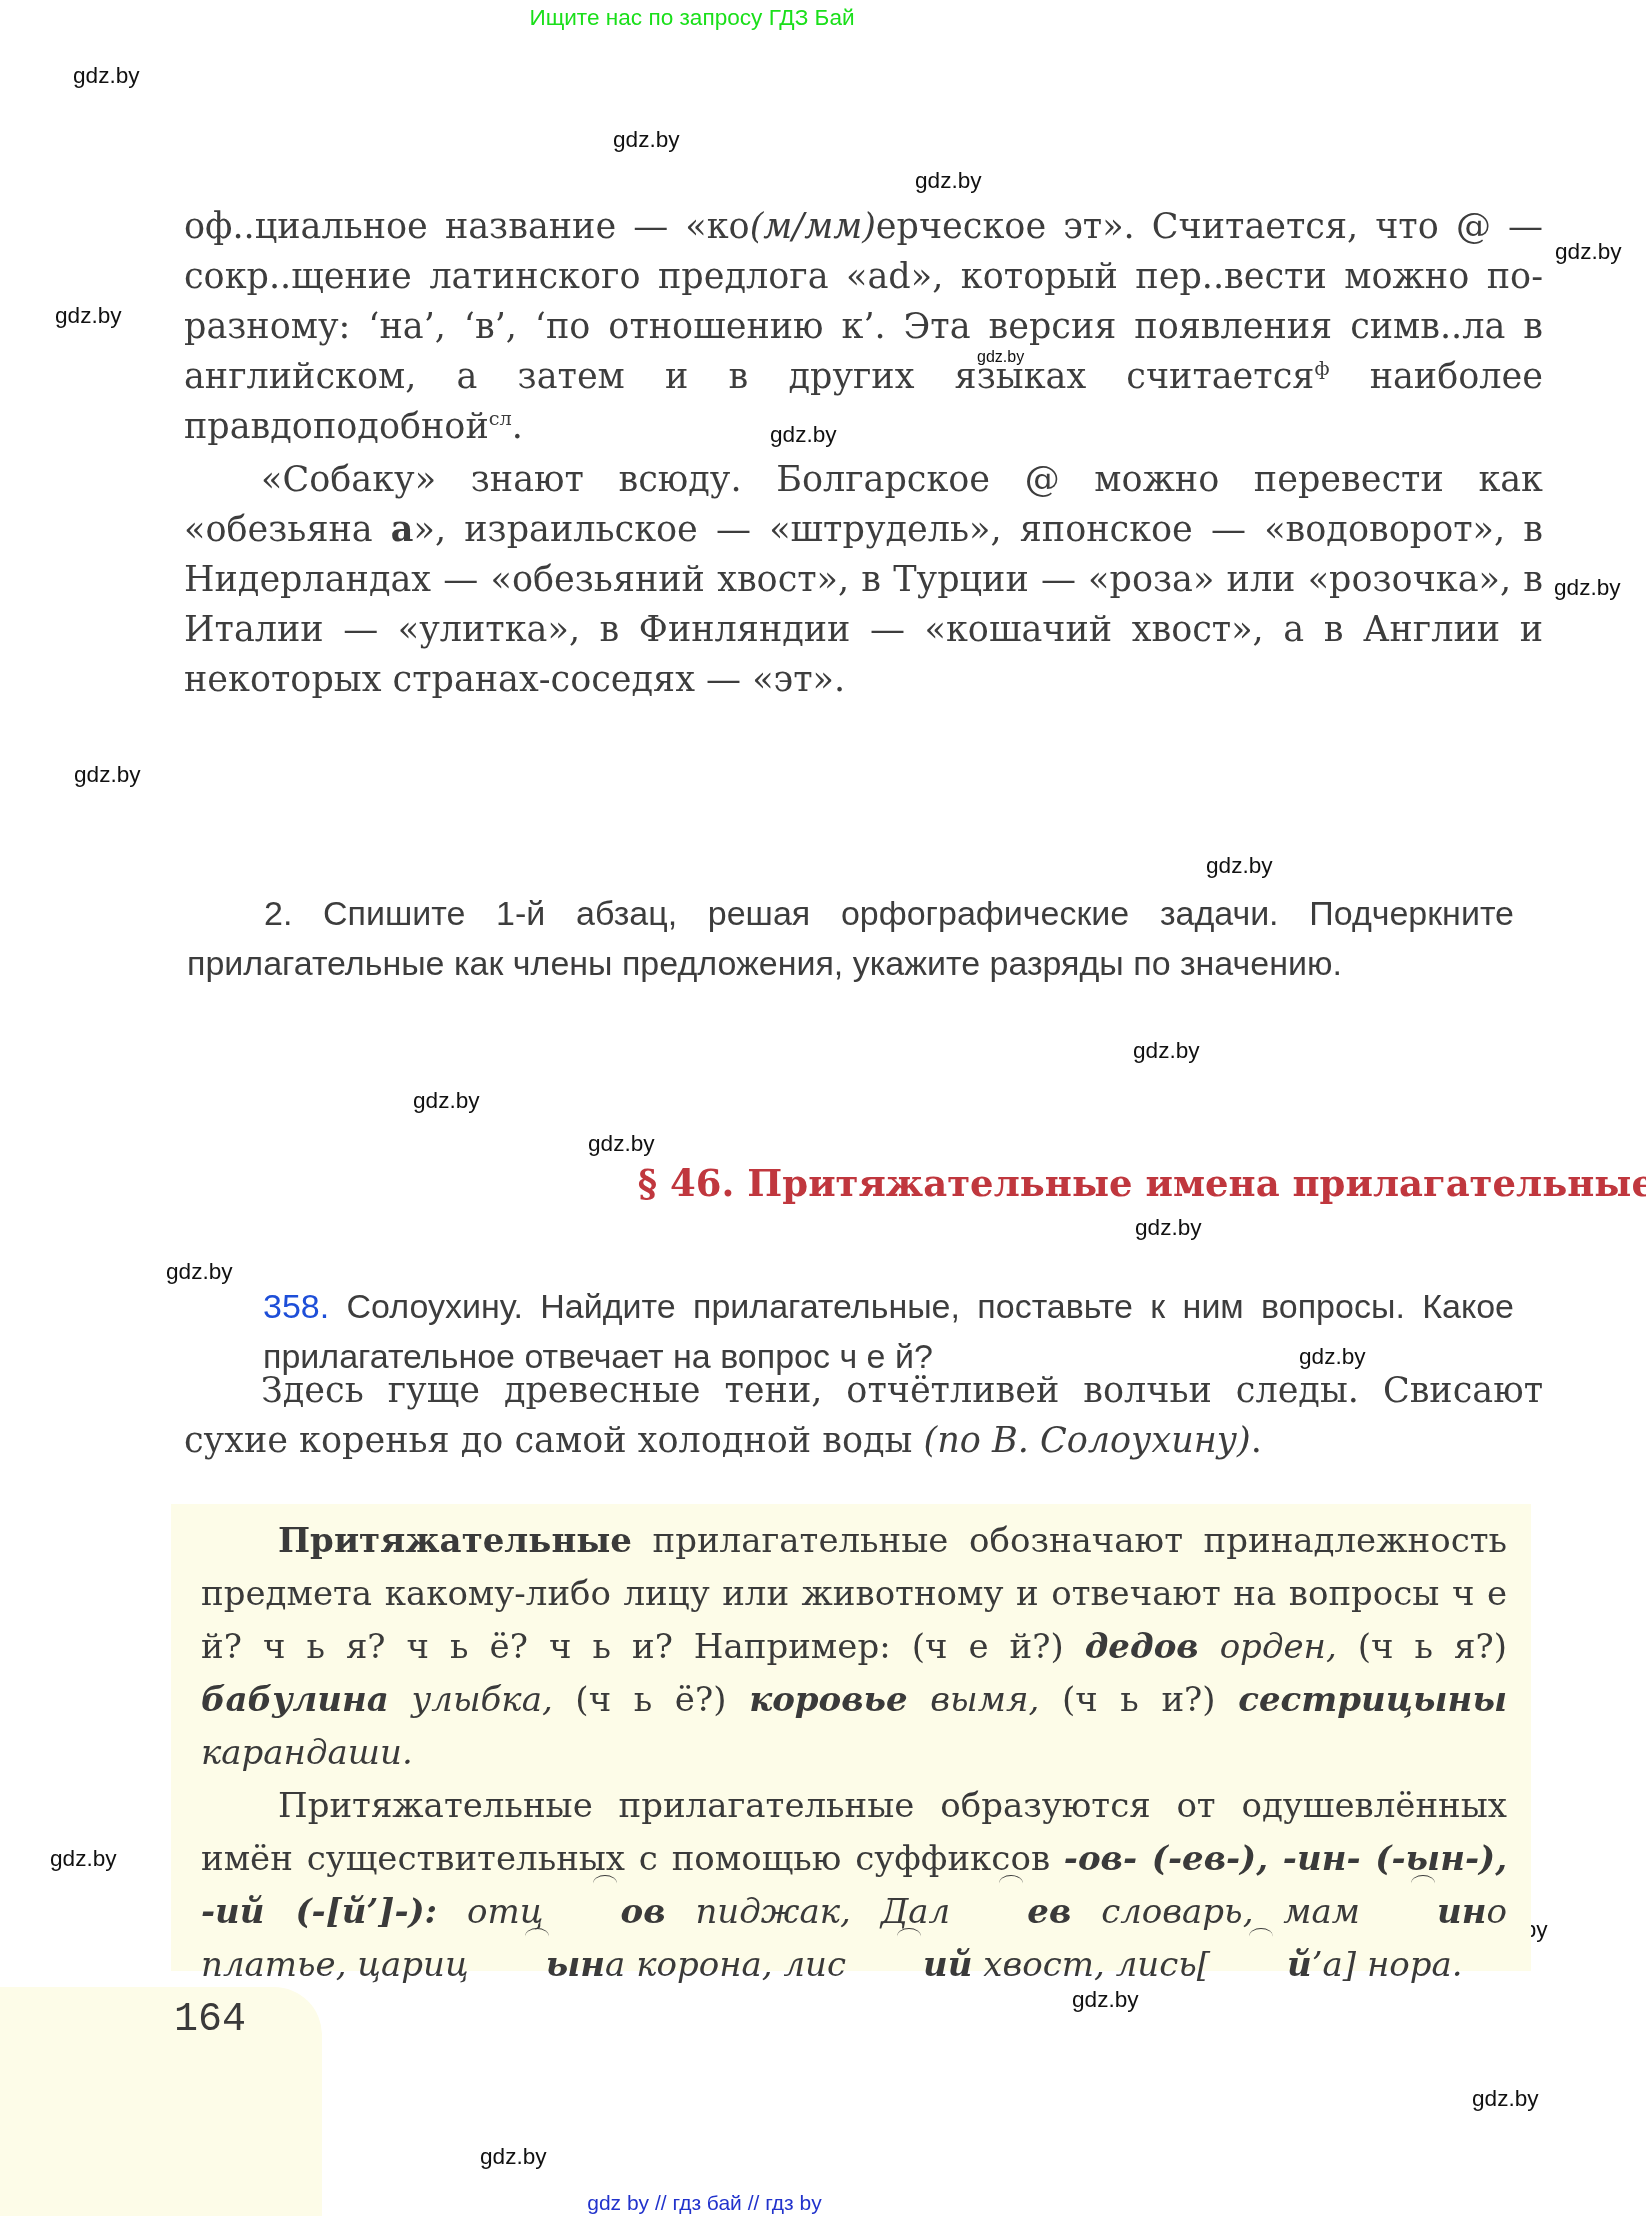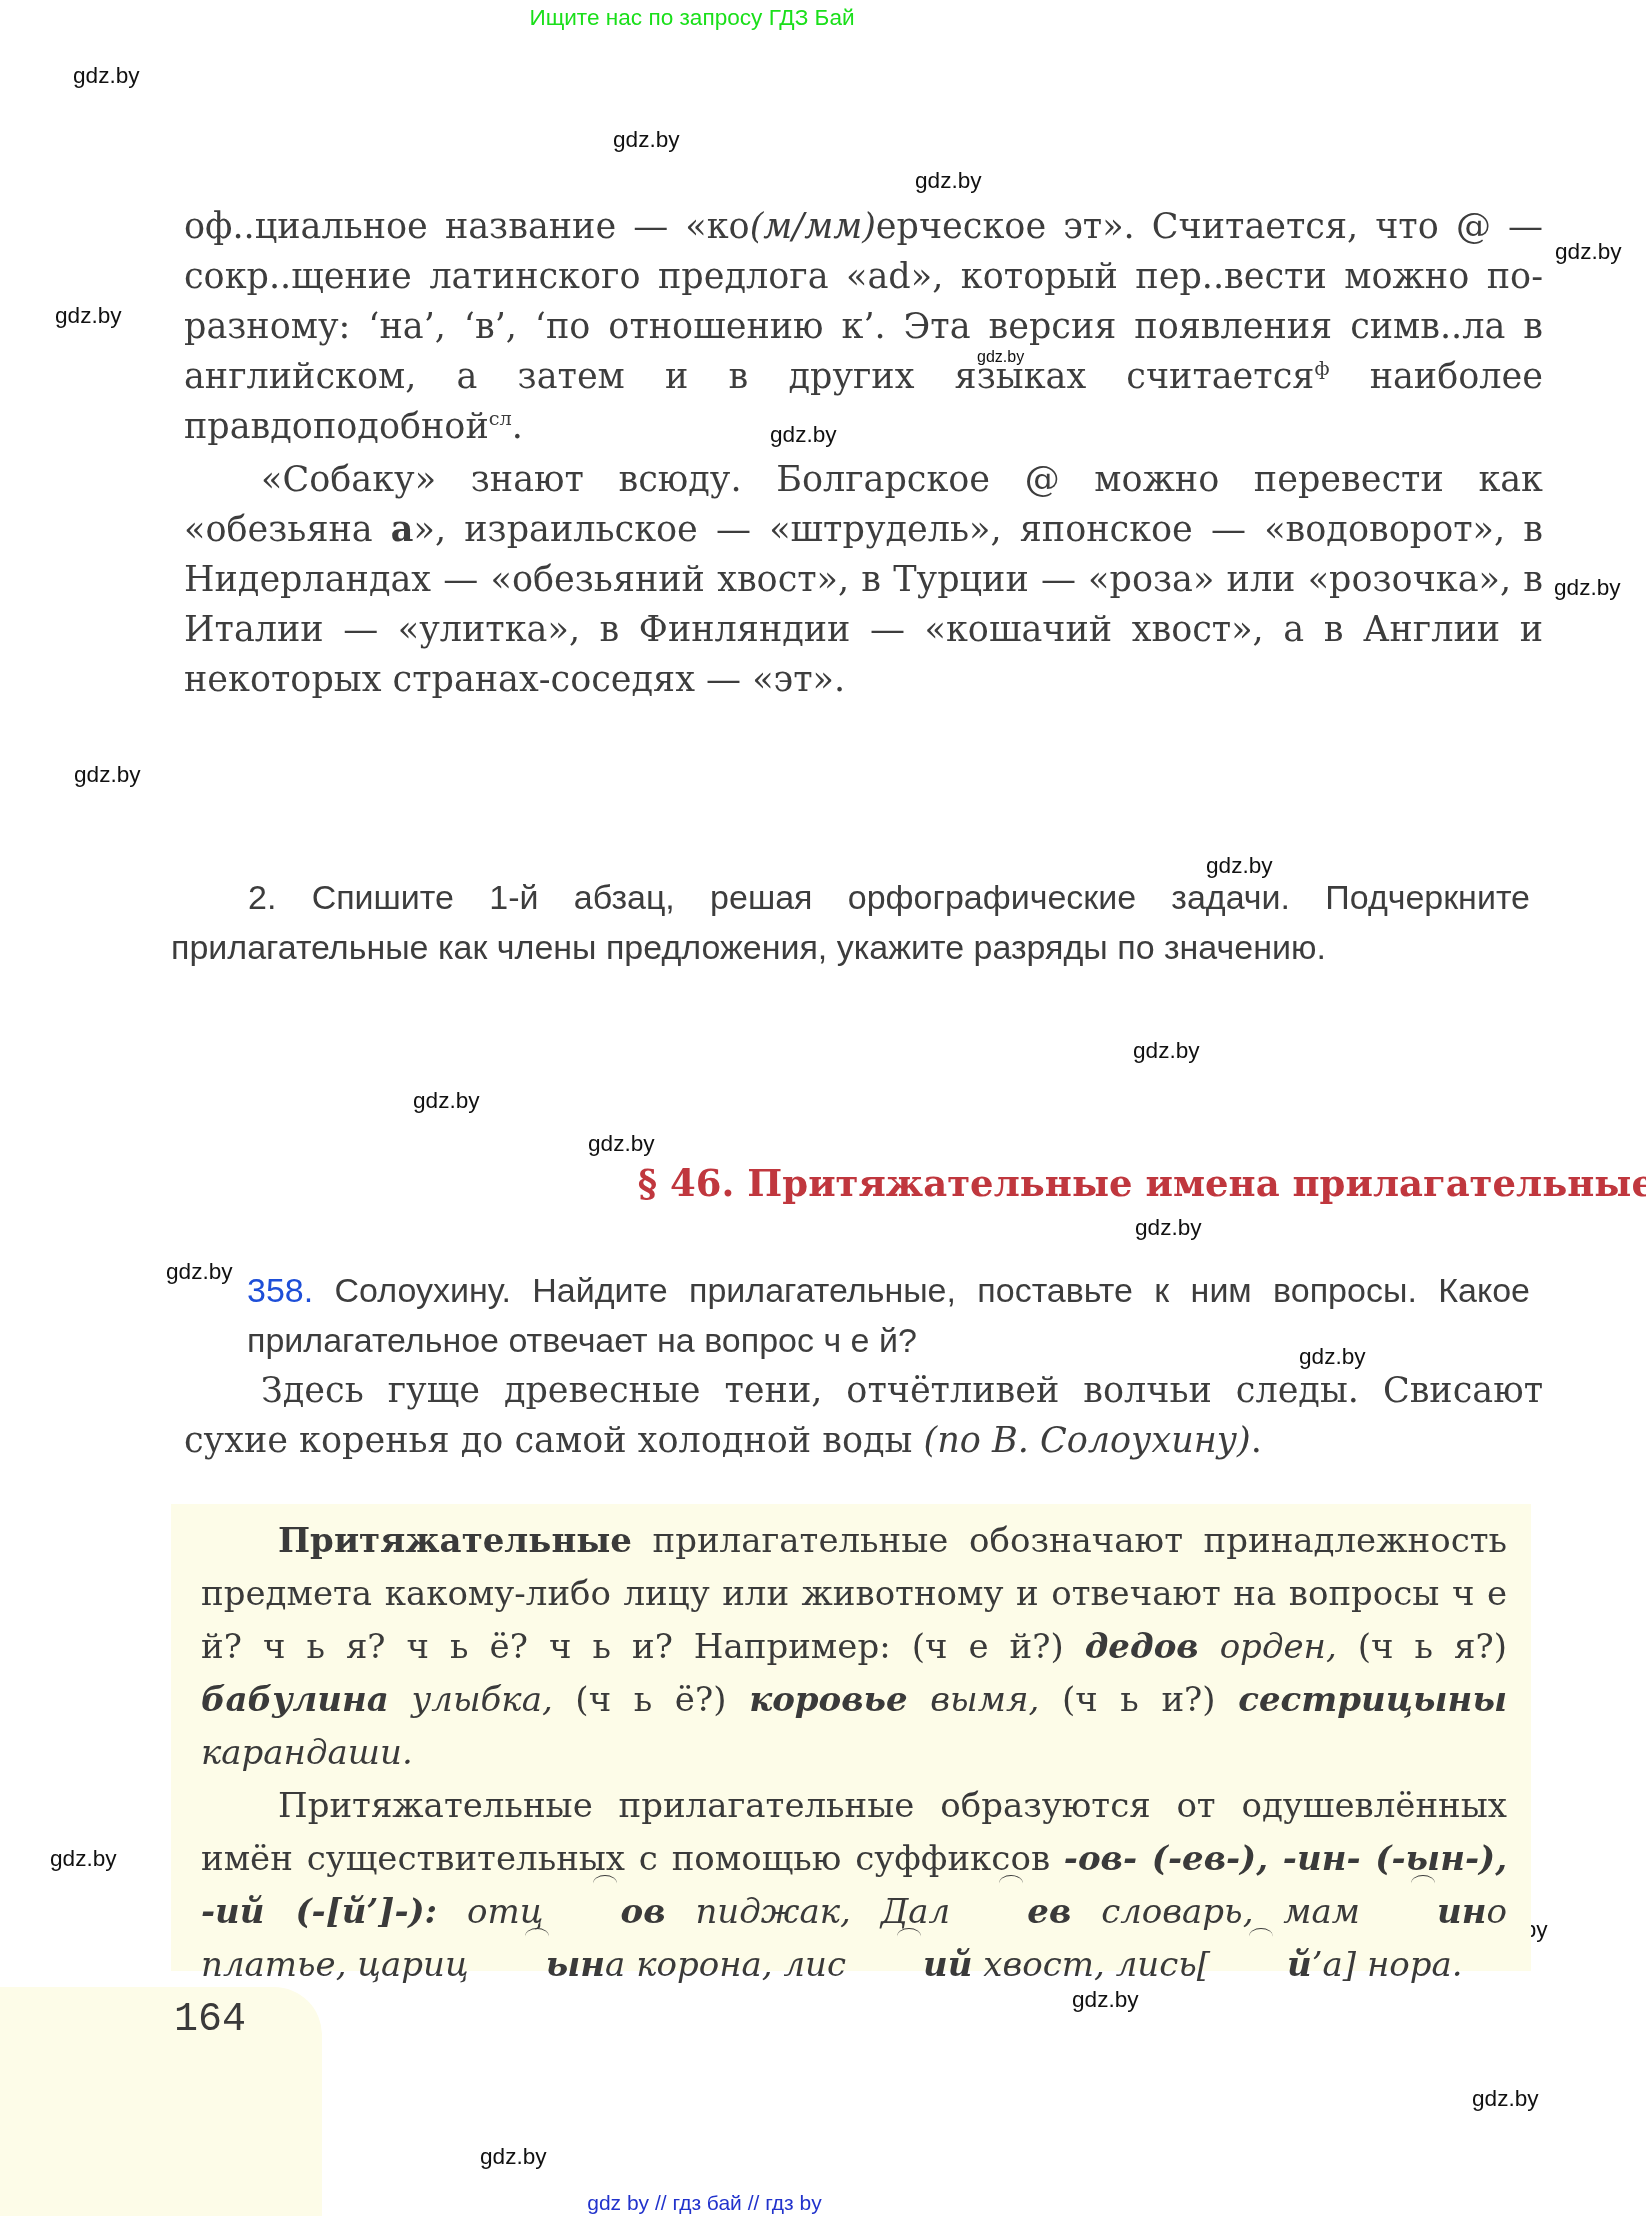--- a/index.html
+++ b/index.html
@@ -22,21 +22,21 @@
     font-family: "DejaVu Serif", serif; font-size: 35px; line-height: 50px;
     color: #3d3d3d; text-align: justify; margin-left: 13px;
   }
   .serif-block p { margin: 0; }
   .indent { text-indent: 77px; }
   .sans-block {
     position: absolute; left: 171px; width: 1359px;
     font-family: "Liberation Sans", sans-serif; font-size: 34px; line-height: 50px;
     color: #3d3d3d; text-align: justify;
   }
-  .sans-block p { margin: 0; }
+  .sans-block p { margin: 16px; }
   .it { font-style: italic; }
   .b { font-weight: bold; }
   sup { font-size: 19.3px; line-height: 0; }
   .section-title {
     position: absolute; top: 1161px; left: 8px; width: 1647px; text-align: right;
     font-family: "DejaVu Serif", serif; font-weight: bold; font-size: 37px;
     color: #c0373e;
   }
   .ex-num { color: #1d4ed8; font-weight: normal; }
   .rule-box {

